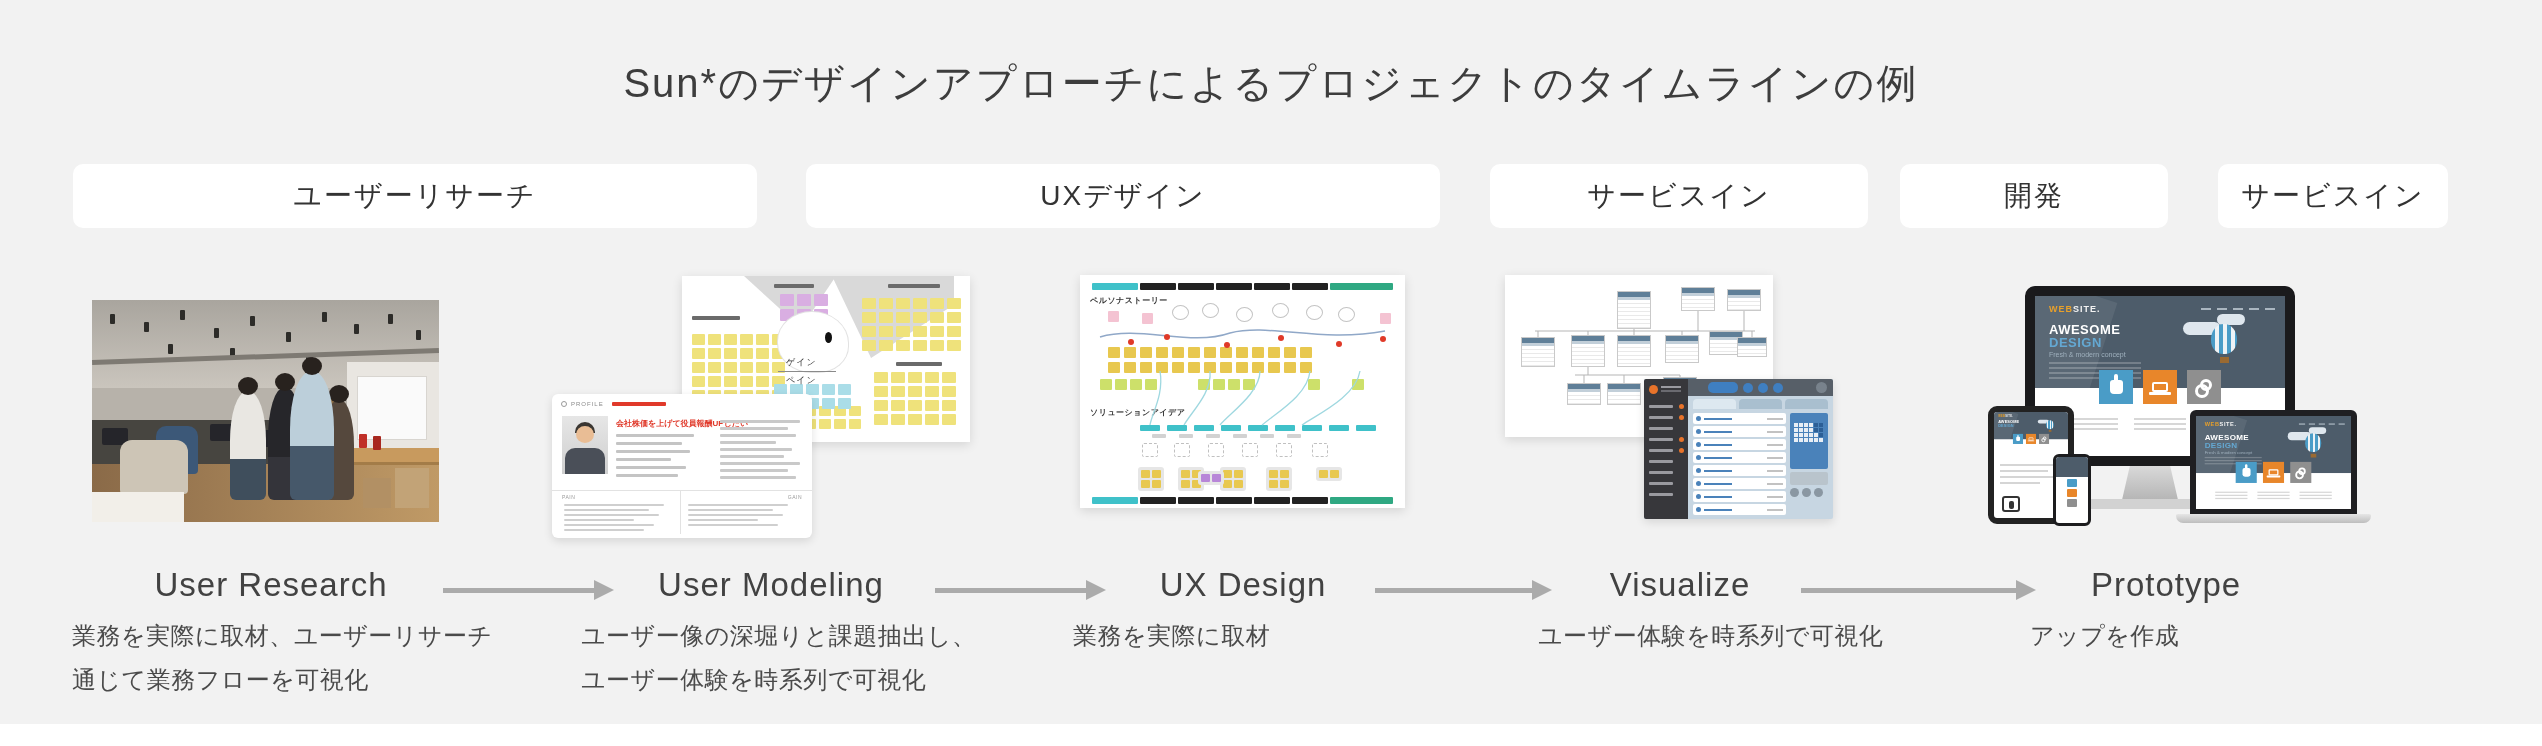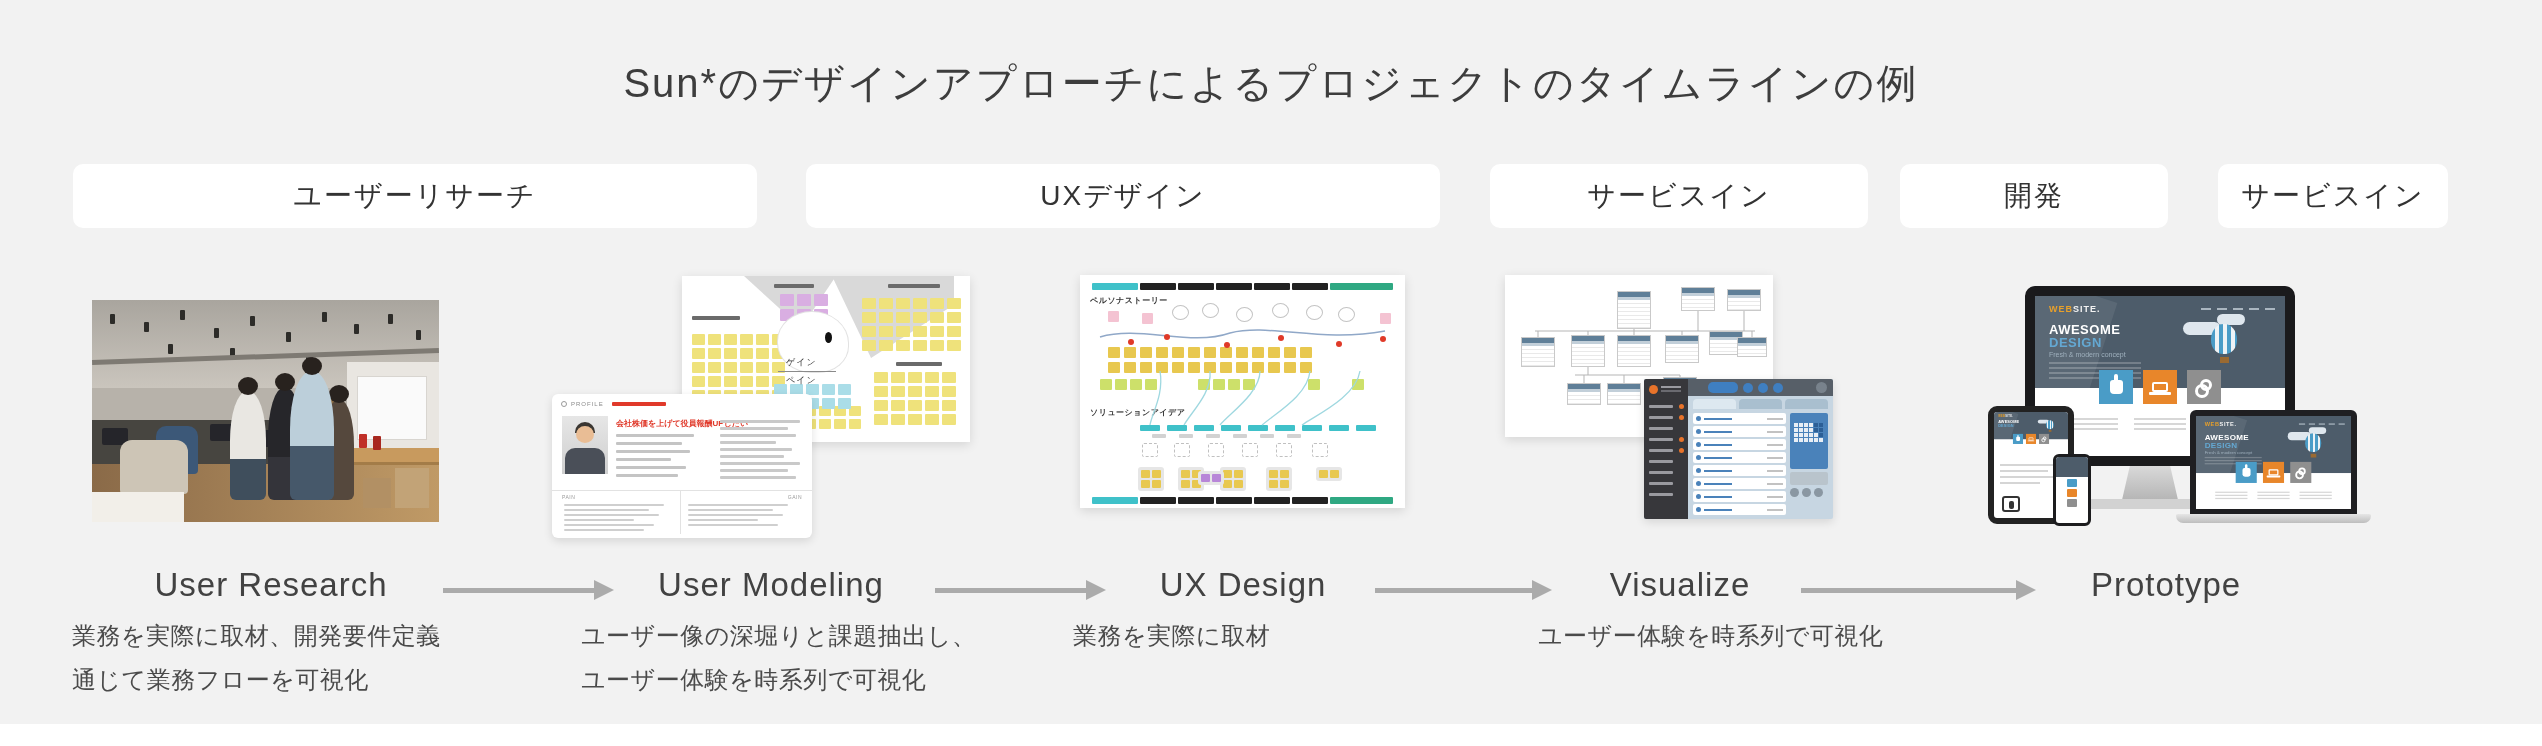--- a/index.html
+++ b/index.html
@@ -943,29 +943,30 @@
 <div class="stage-name" style="left:1243px">UX Design</div>
 <div class="stage-name" style="left:1680px">Visualize</div>
 <div class="stage-name" style="left:2166px">Prototype</div>
 
 <div class="arrow" style="left:443px;width:152px"></div>
 <div class="arrow" style="left:935px;width:152px"></div>
 <div class="arrow" style="left:1375px;width:158px"></div>
 <div class="arrow" style="left:1801px;width:216px"></div>
 
 <div class="desc" style="left:72px">
-  <div>業務を実際に取材、開発要件定義</div>
+  <div>業務を実際に取材、ユーザーリサーチ</div>
   <div>通じて業務フローを可視化</div>
 </div>
 <div class="desc" style="left:581px">
   <div>ユーザー像の深堀りと課題抽出し、</div>
   <div>ユーザー体験を時系列で可視化</div>
 </div>
 <div class="desc" style="left:1073px">
   <div>業務を実際に取材</div>
 </div>
 <div class="desc" style="left:1538px">
   <div>ユーザー体験を時系列で可視化</div>
 </div>
 <div class="desc" style="left:2030px">
+  <div>アップを作成</div>
 </div>
 
 <div class="bottom-strip"></div>
 
 </body></html>

